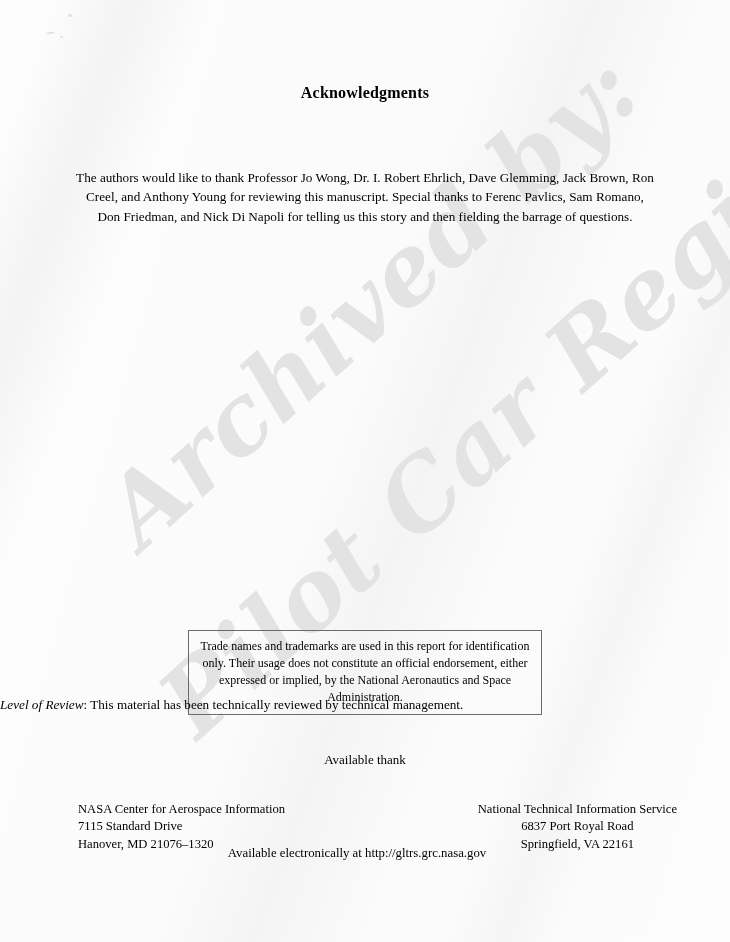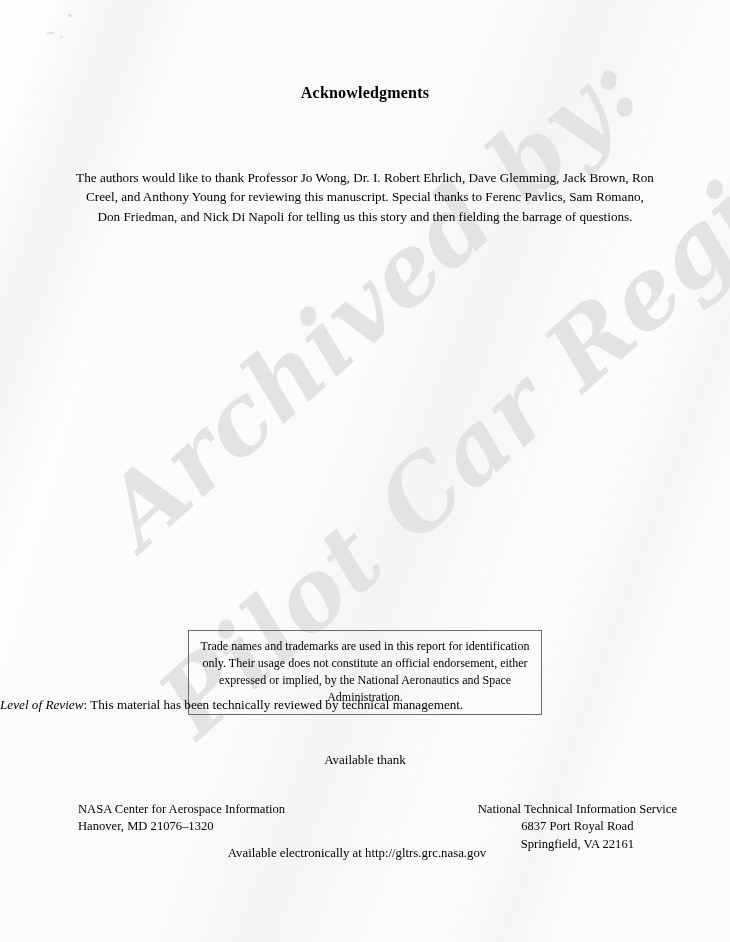--- a/index.html
+++ b/index.html
@@ -201,20 +201,21 @@
     </div>
 
     <div class="level-of-review">
       <em>Level of Review</em><span>: This material has been technically reviewed by technical management.</span>
     </div>
 
     <div class="available-from">Available thank</div>
 
     <div class="addr left">
       <div>NASA Center for Aerospace Information</div>
+      <div>7115 Standard Drive</div>
       <div>Hanover, MD 21076–1320</div>
     </div>
 
     <div class="addr right">
       <div>National Technical Information Service</div>
       <div>6837 Port Royal Road</div>
       <div>Springfield, VA 22161</div>
     </div>
 
     <div class="electronic">Available electronically at http://gltrs.grc.nasa.gov</div>

